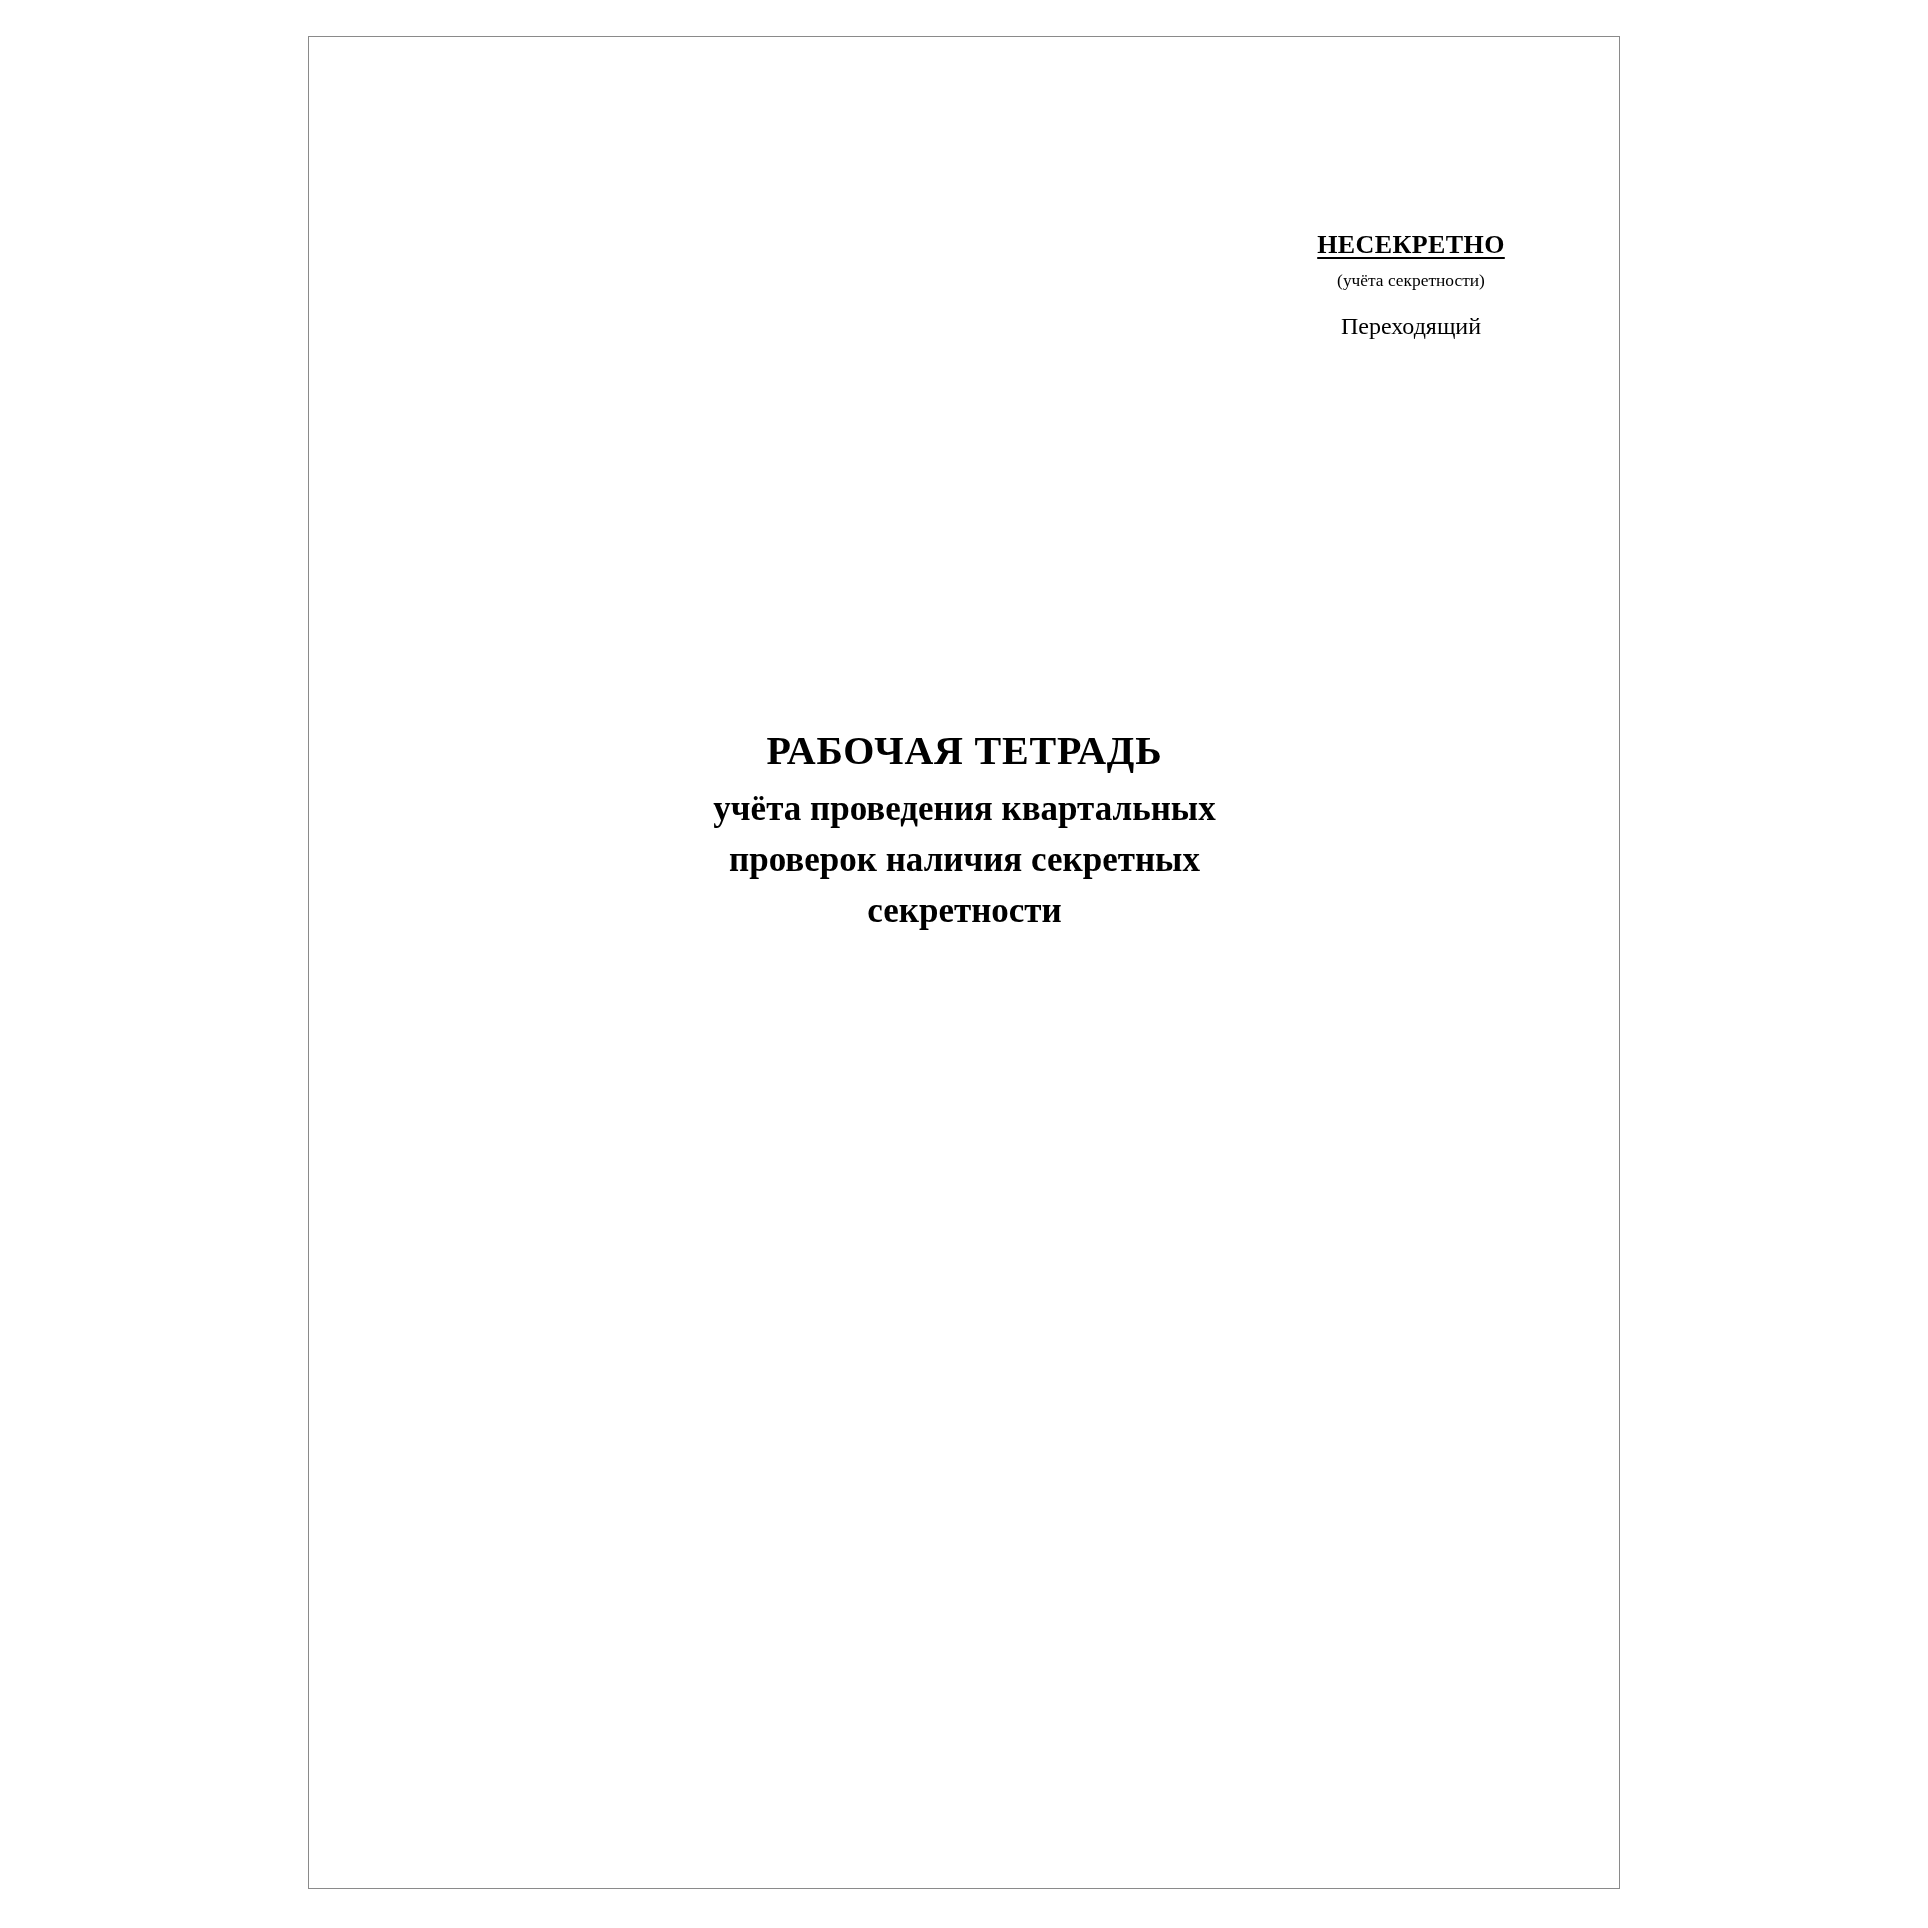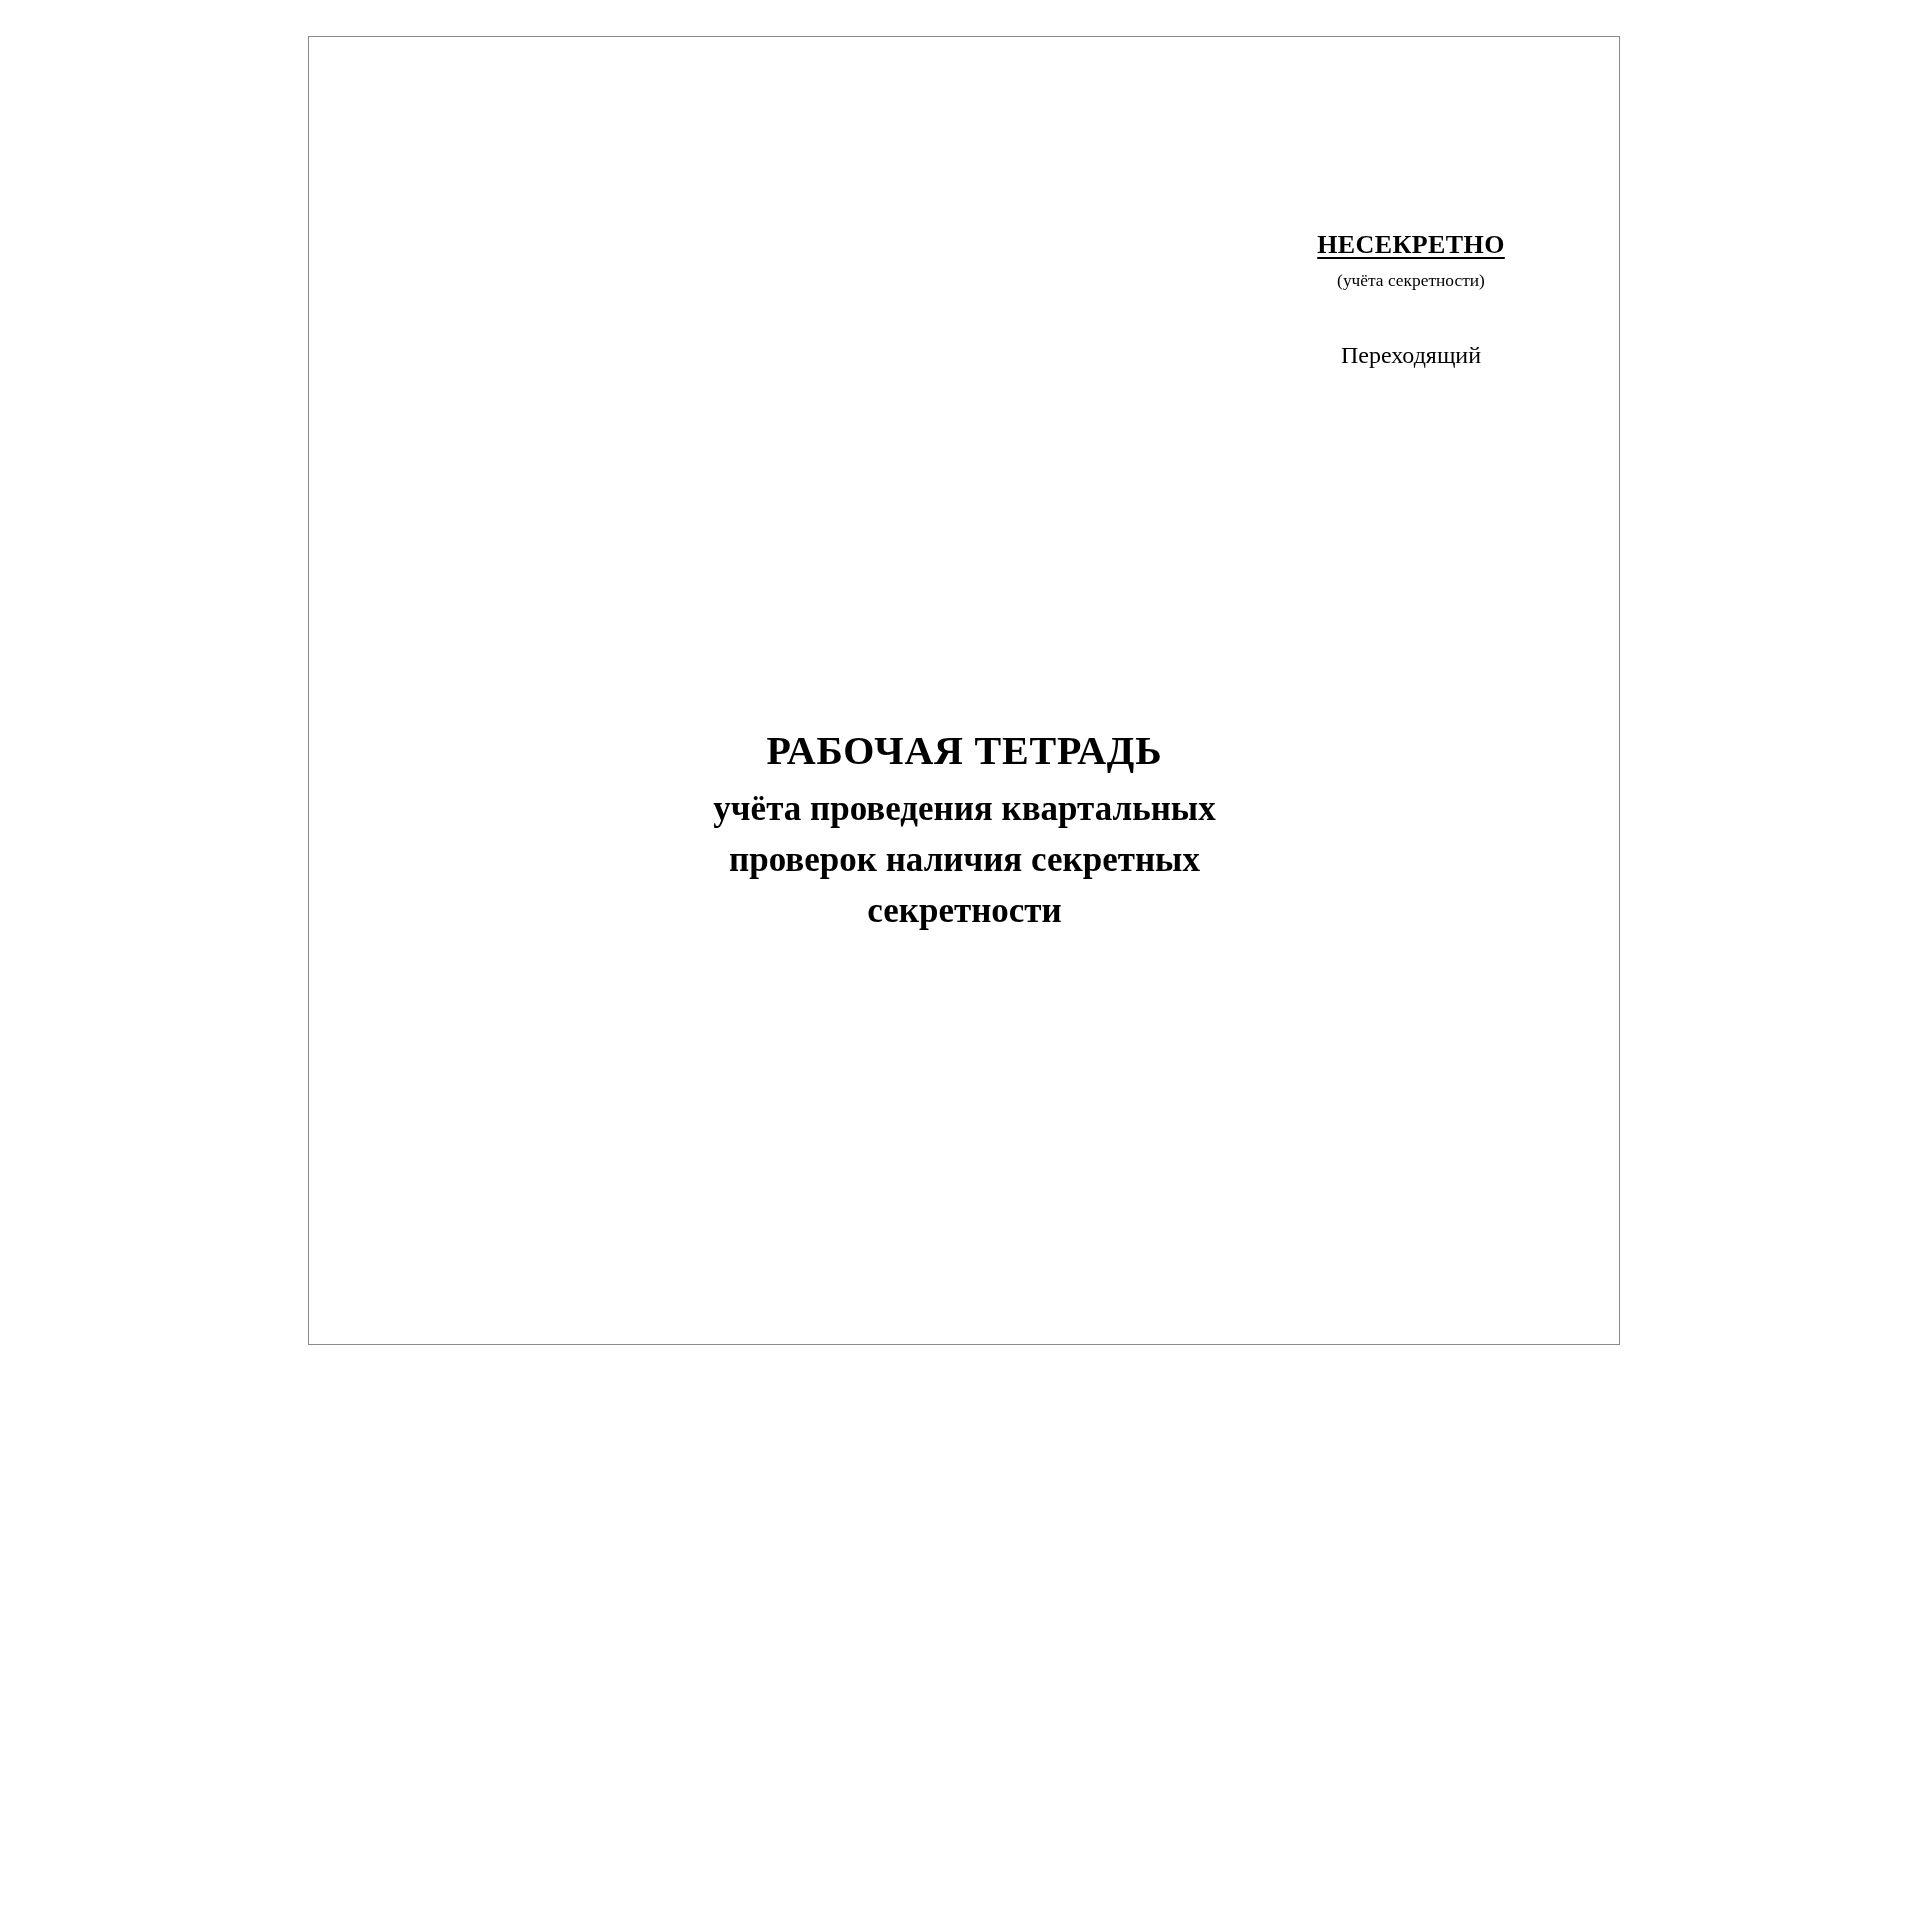--- a/index.html
+++ b/index.html
@@ -15,21 +15,21 @@
     position: relative;
     overflow: hidden;
   }
 
   
   .page-sheet {
     position: absolute;
     left: 308px;
     top: 36px;
     width: 1312px;
-    height: 1309px;
+    height: 1853px;
     border: 1.6px solid #8a8a8a;
     background: #ffffff;
     box-sizing: border-box;
   }
 
   
   .stamp-block {
     position: absolute;
     left: 936px;
     top: 194px;
@@ -44,21 +44,21 @@
     text-underline-offset: 4px;
     line-height: 1.1;
   }
   .stamp-caption {
     font-size: 17.4px;
     margin-top: 11px;
     line-height: 1.1;
   }
   .stamp-type {
     font-size: 24px;
-    margin-top: 52px;
+    margin-top: 23px;
     line-height: 1.1;
   }
 
   
   .doc-title-block {
     position: absolute;
     left: 142px;
     top: 689px;
     width: 1027px;
     text-align: center;

